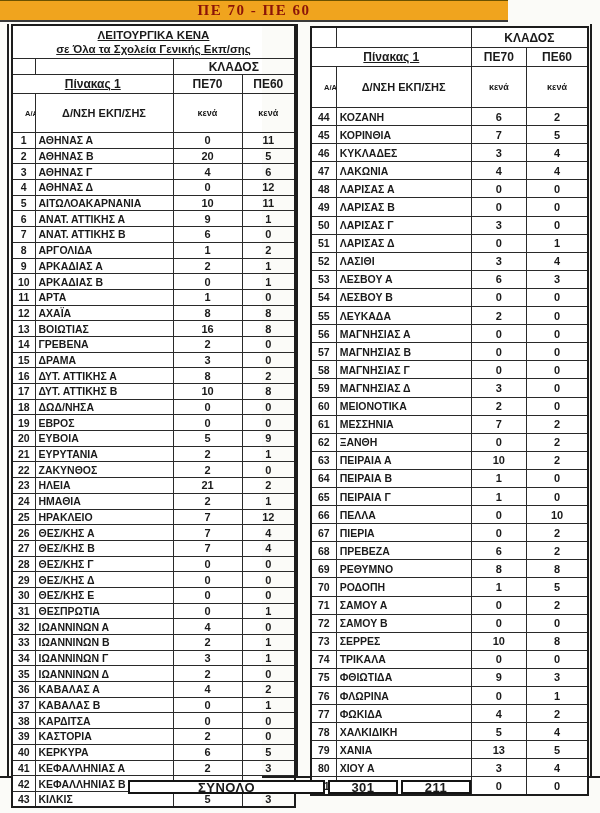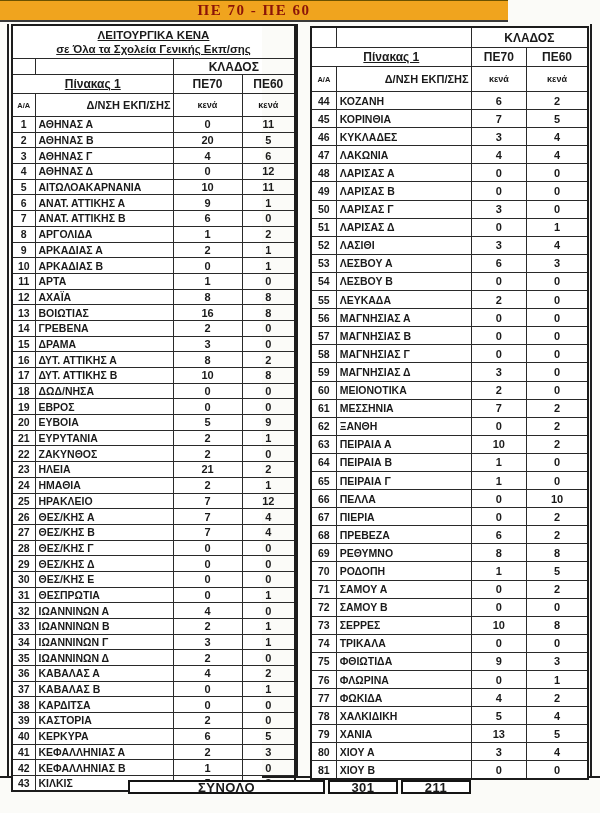--- a/index.html
+++ b/index.html
@@ -43,22 +43,22 @@
   .tbl-right{left:310px;top:26px;width:279px;}
 
   .title-cell{
     text-align:center;font-size:11.5px;line-height:14px;
     padding:2px 0;height:28px;
   }
   .title-cell .u{text-decoration:underline;}
   .klados-row th{height:15px;font-size:12px;text-align:center;}
   .pinakas-row th{height:18px;font-size:12px;text-align:center;}
   .pinakas-label{text-decoration:underline;}
-  .aa-row th{height:14px;font-size:11px;text-align:right;}
-  .aa-row th.aa{font-size:7.5px;text-align:center;padding:4px;}
+  .aa-row th{height:14px;font-size:11px;text-align:center;}
+  .aa-row th.aa{font-size:7.5px;text-align:center;padding:12px;}
   .aa-row th.kena{font-size:9px;text-align:center;font-weight:bold;}
 
   tbody td{font-size:10.5px;}
   tbody td.c0{text-align:center;font-size:10.5px;padding:0;}
   tbody td.c1{text-align:left;padding-left:3px;}
   tbody td.c2,tbody td.c3{text-align:center;font-size:11px;}
 
   .tbl-left  tbody tr{height:15.7px;}
   .tbl-right tbody tr{height:18.1px;}
   .tbl-right .klados-row th{height:19px;}

